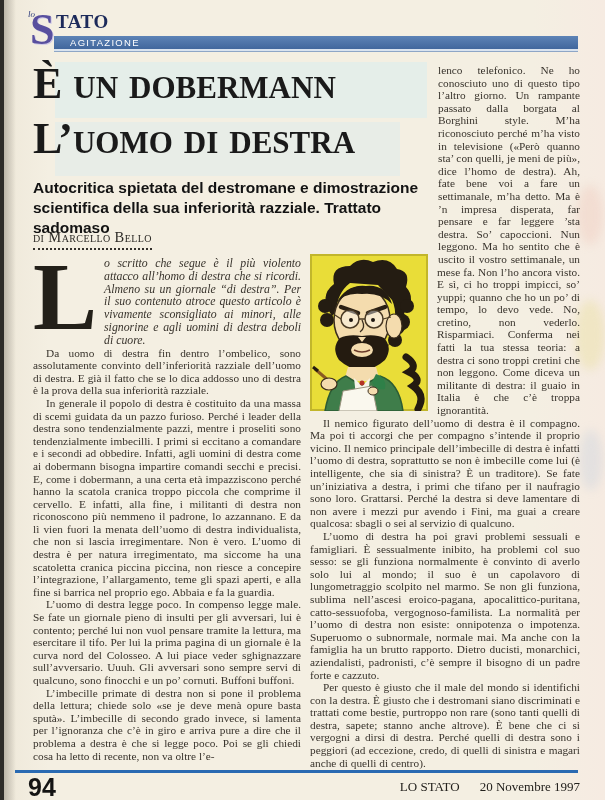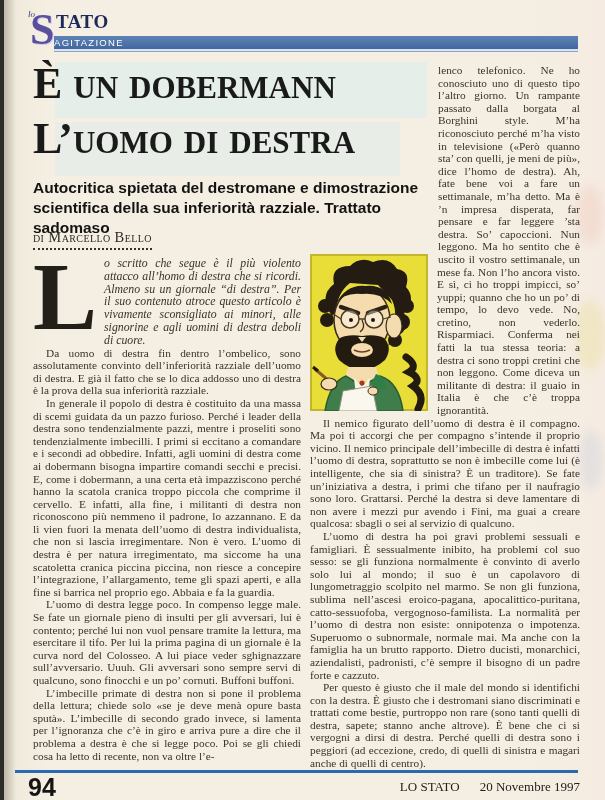--- a/index.html
+++ b/index.html
@@ -19,21 +19,21 @@
   .logo{position:absolute;left:30px;top:8px;width:110px;height:50px;z-index:5;}
   .logo-s{position:absolute;left:0;top:0;font-weight:bold;font-size:44px;line-height:44px;
           color:#584f9e;text-shadow:1px 1px 0 #cfc9e6;}
   .logo-lo{position:absolute;left:-2px;top:1px;font-style:italic;font-size:9px;color:#2b3a7a;}
   .logo-tato{position:absolute;left:26px;top:3px;font-weight:bold;font-size:19px;
              letter-spacing:.5px;color:#1c2a5a;}
   .section-bar{position:absolute;left:54px;top:36px;width:524px;height:13px;z-index:4;
                background:linear-gradient(180deg,#5d83b6,#41679d);
                box-shadow:0 2px 0 #d9e3ef,0 3px 0 #8ea6c6;}
   .section-bar span{display:block;font-family:"Liberation Sans",sans-serif;font-size:9.5px;
-                    line-height:13px;letter-spacing:1.3px;color:#ffffff;padding-left:0;}
+                    line-height:13px;letter-spacing:1.3px;color:#ffffff;padding-left:16px;}
   
   .tint{position:absolute;background:#d9ecee;z-index:0;}
   .tint.t1{left:55px;top:62px;width:372px;height:56px;opacity:.55;}
   .tint.t2{left:55px;top:122px;width:345px;height:54px;opacity:.45;}
   .title-block{position:absolute;left:33px;top:56px;width:402px;z-index:1;}
   .title-line{font-variant:small-caps;font-weight:bold;font-size:44px;line-height:55px;
               color:#1a1a1a;white-space:nowrap;letter-spacing:0px;}
   .subtitle{margin-top:12px;font-family:"Liberation Sans",sans-serif;font-weight:bold;
             font-size:15.5px;line-height:20px;color:#131313;width:394px;}
   .byline{position:absolute;left:33px;top:229px;font-variant:small-caps;font-size:14.5px;

